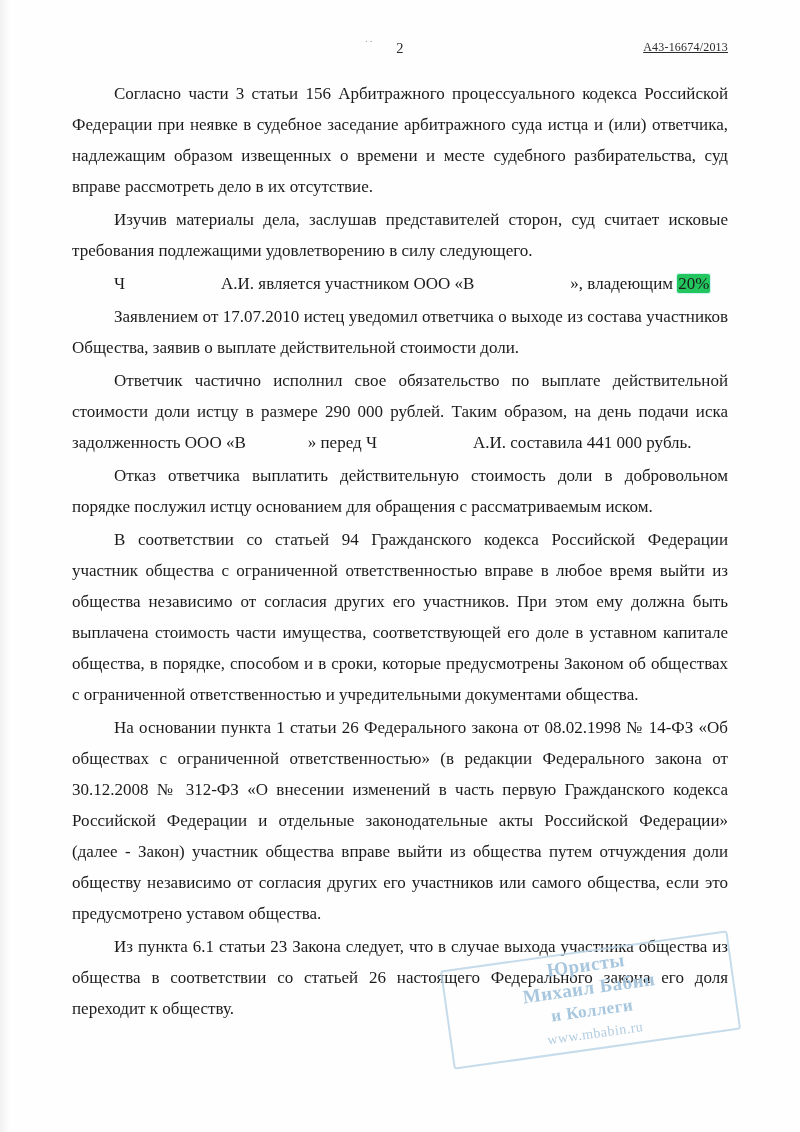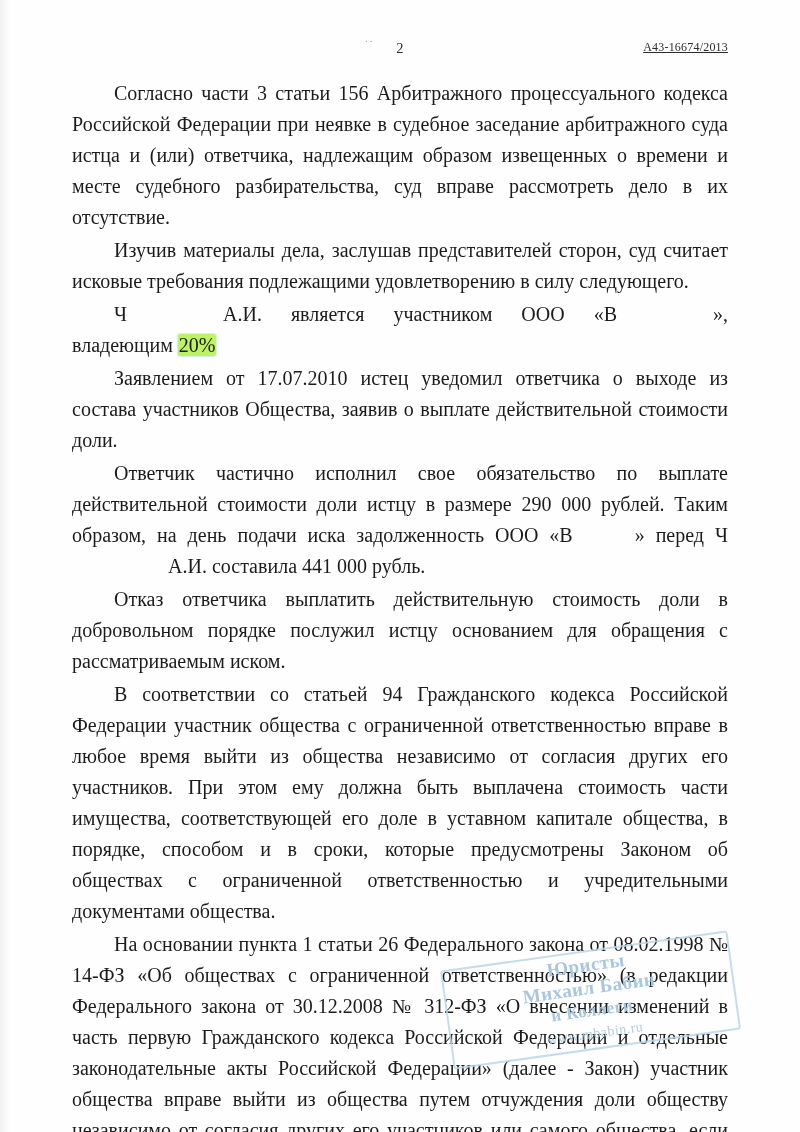--- a/index.html
+++ b/index.html
@@ -56,28 +56,28 @@
   .body-text {
     position: absolute;
     top: 78px;
     left: 72px;
     width: 656px;
   }
   p {
     margin: 0 0 2px 0;
     text-align: justify;
     text-justify: inter-word;
-    font-size: 20px;
+    font-size: 17px;
     line-height: 31px;
     text-indent: 42px;
     color: #1b1b1b;
   }
   p.noindent { text-indent: 0; }
   .hl {
-    background: #bef264;
+    background: #22c55e;
     border-radius: 2px;
     padding: 0 1px;
     box-shadow: 0 0 0 1px rgba(120, 220, 220, 0.35);
   }
   .gap {
     display: inline-block;
     width: 96px;
   }
   .gap-sm {
     display: inline-block;

